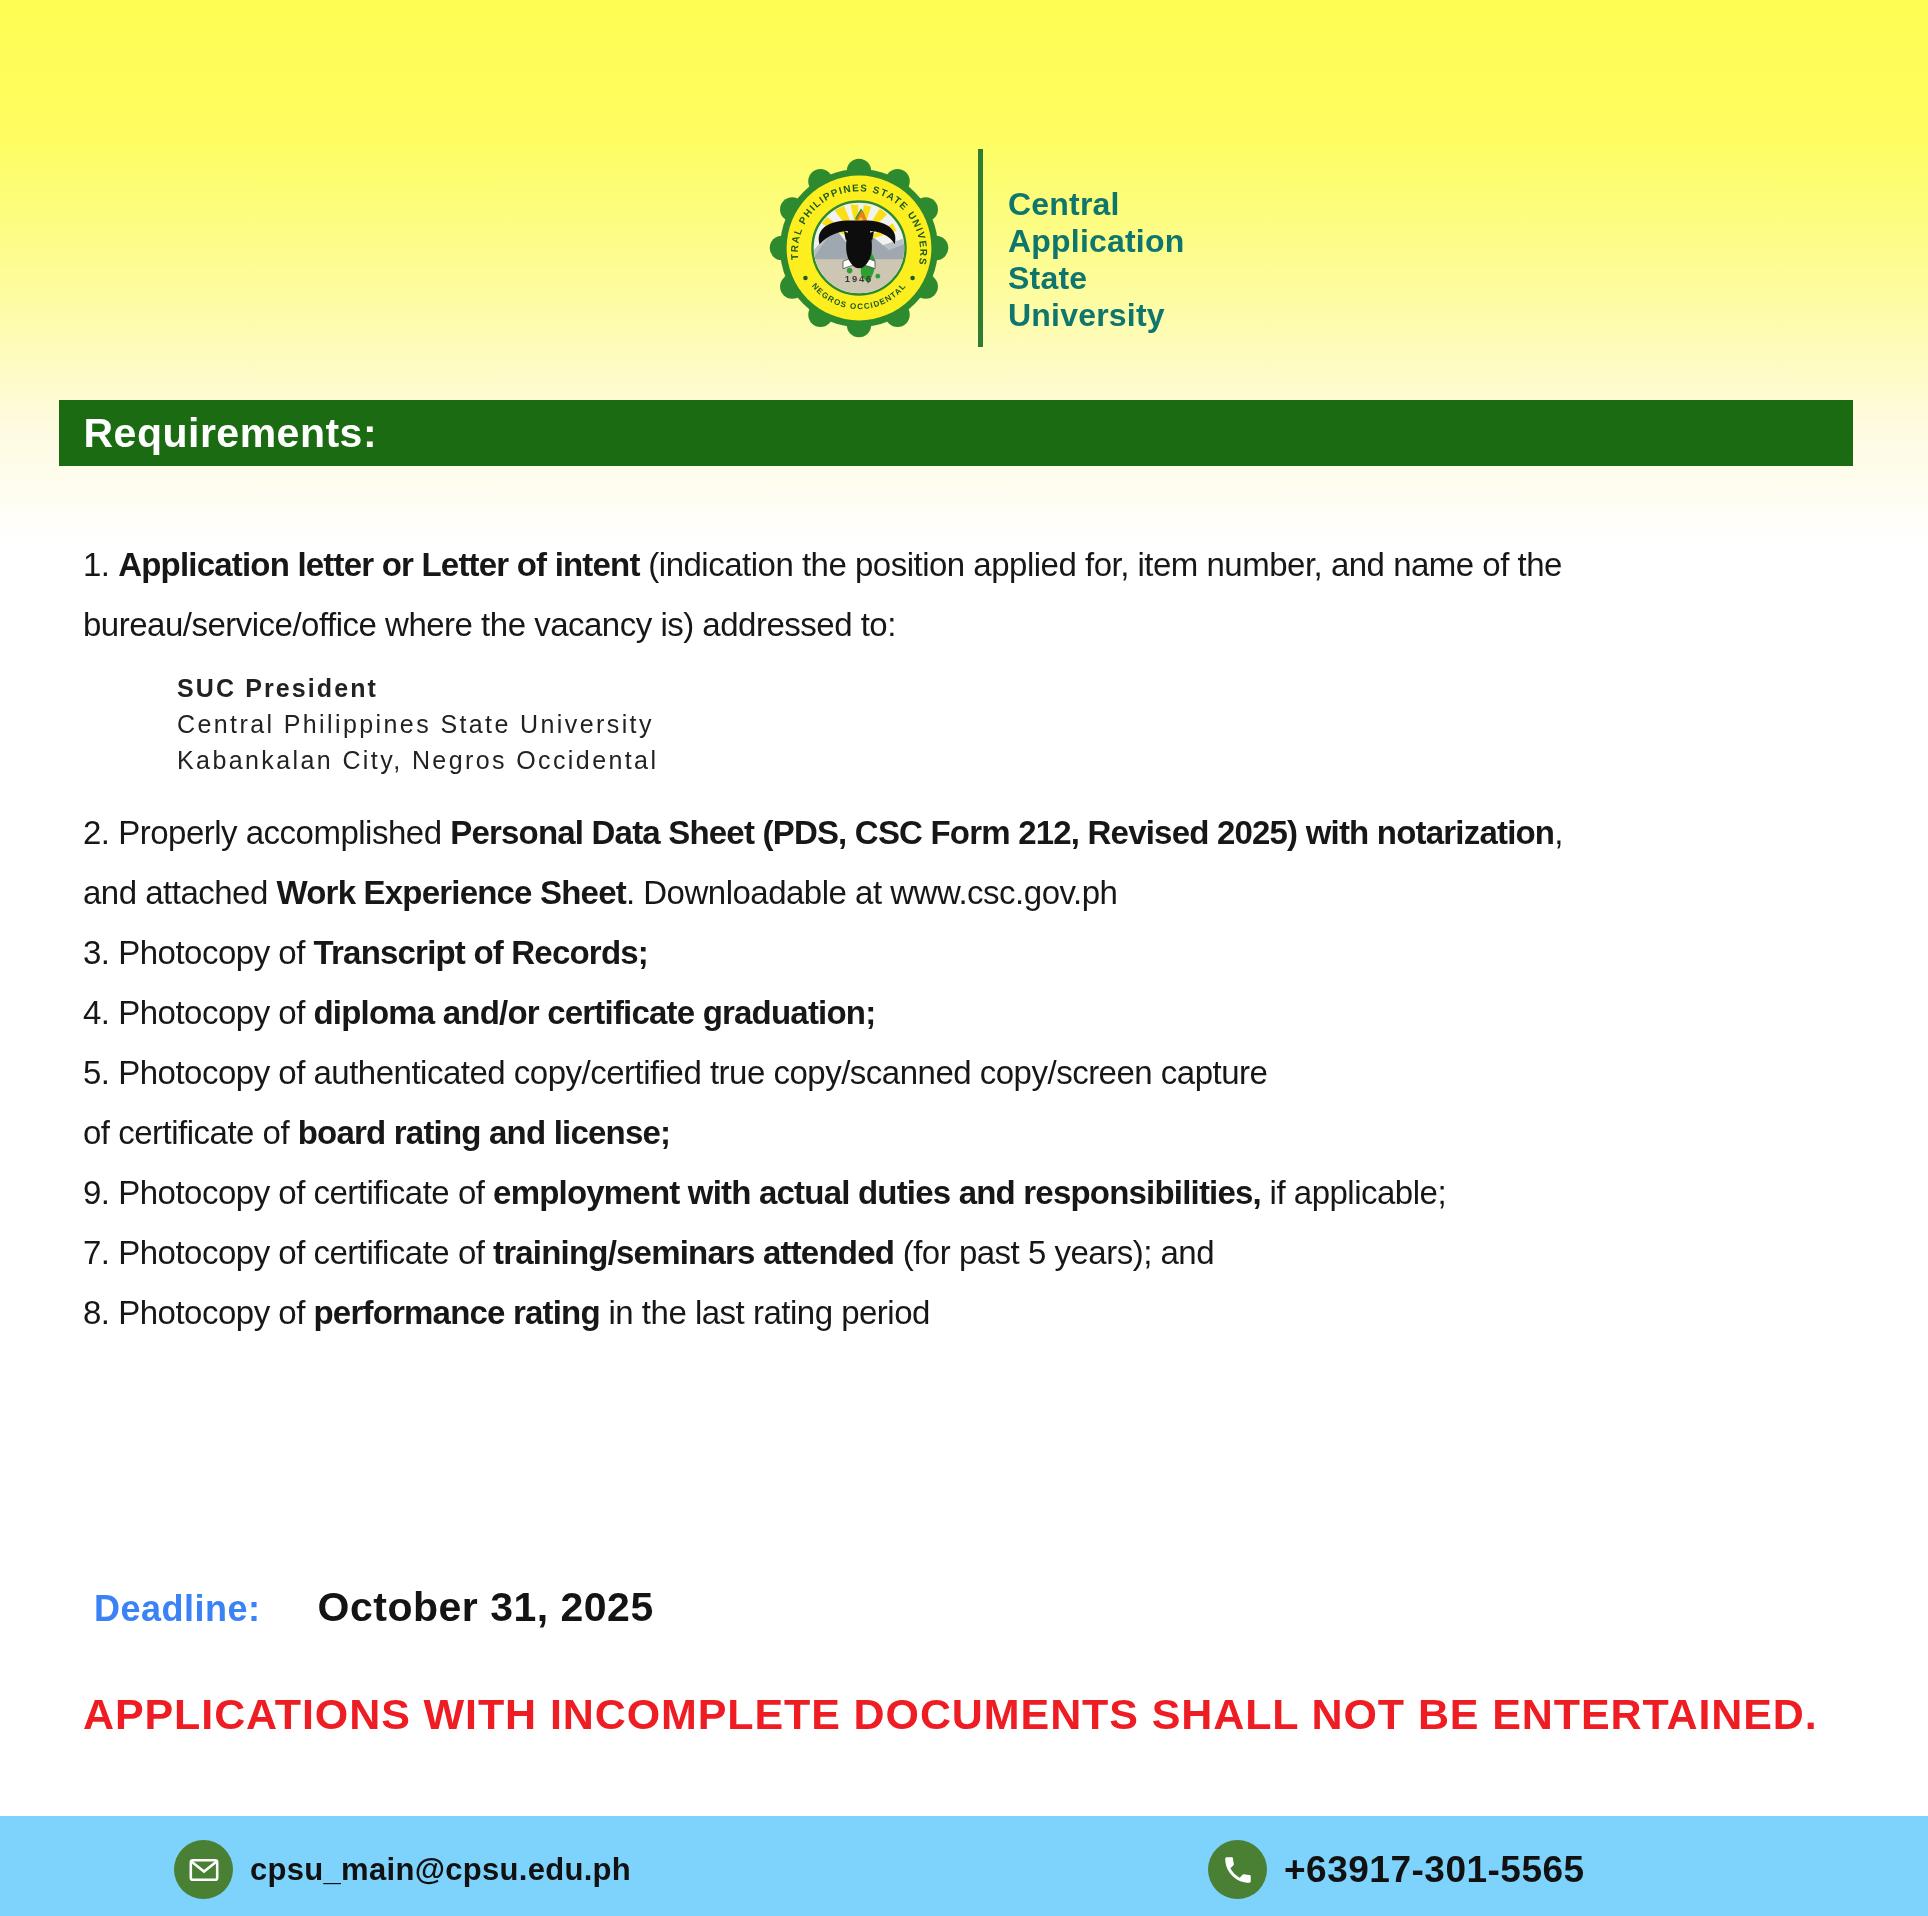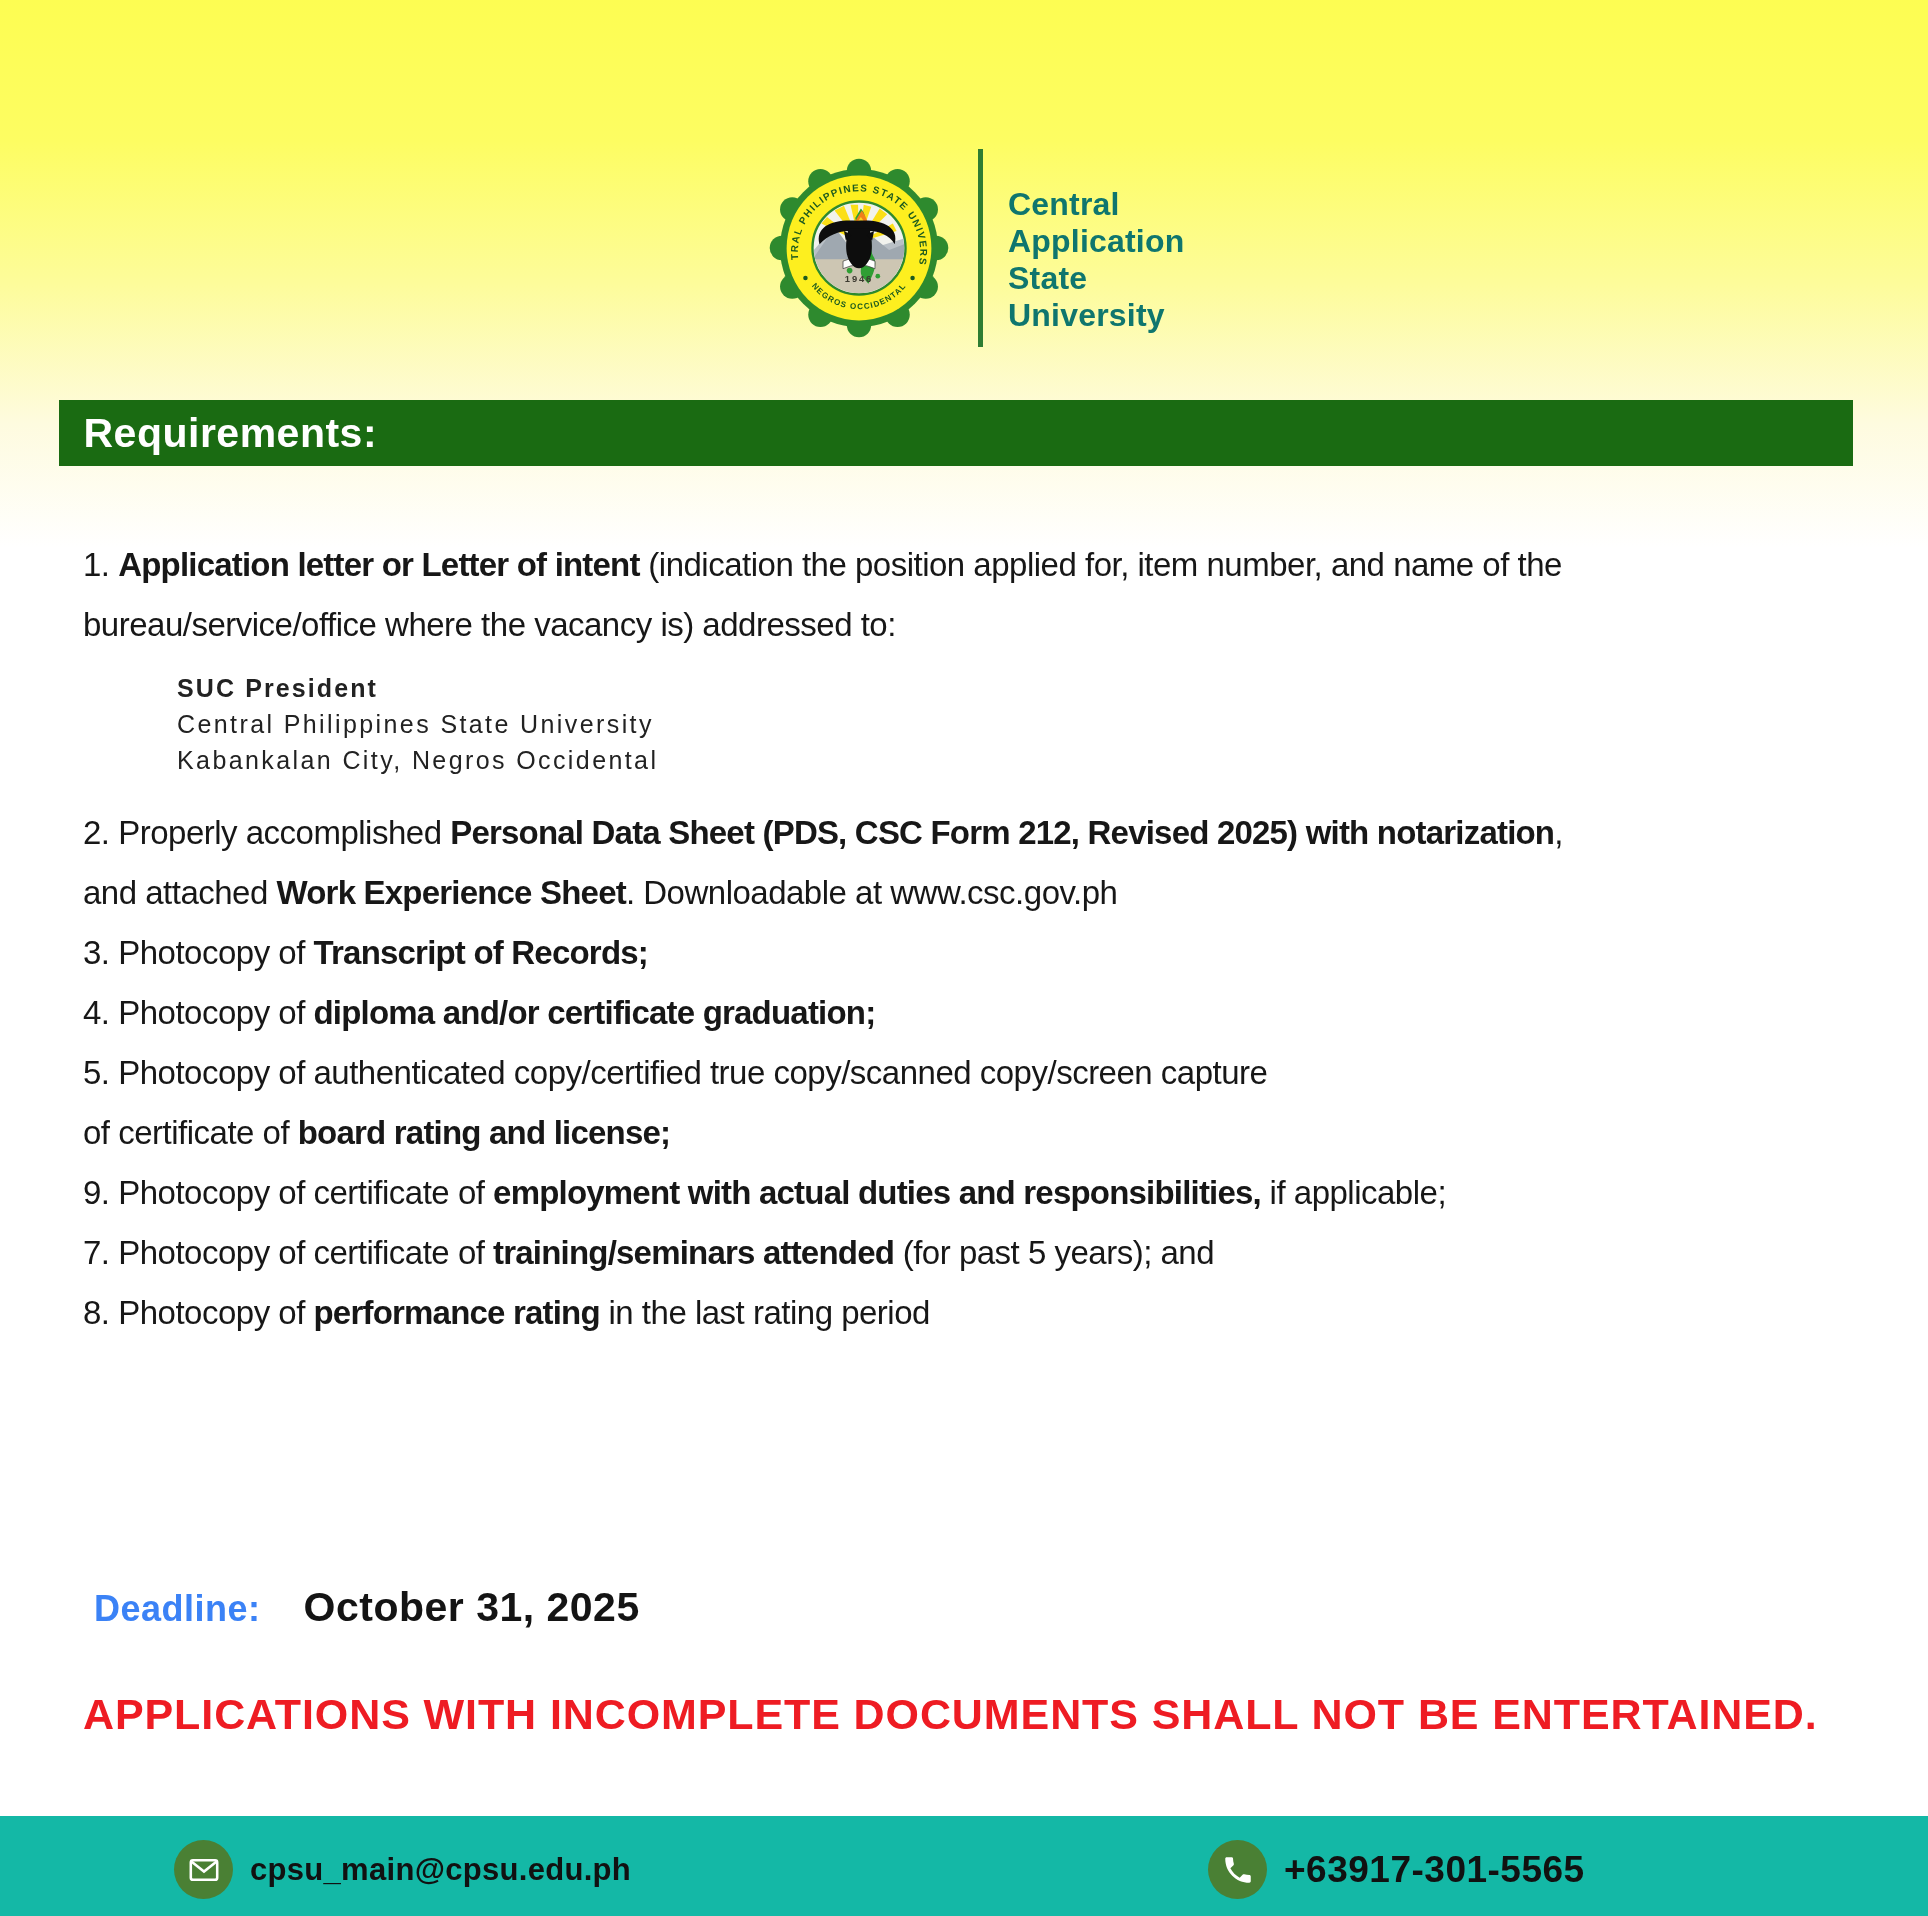--- a/index.html
+++ b/index.html
@@ -27,27 +27,27 @@
   .content p span.b { font-weight:700; letter-spacing:-0.8px; }
 
   .addressee { margin:15px 0 24.5px 94px; }
   .addressee .name { color:#4e8c2b; font-weight:bold; font-size:36px; letter-spacing:2.4px; margin-bottom:22.6px; }
   .addressee .line { font-size:25px; letter-spacing:2.4px; line-height:36px; color:#222; }
   .addressee .line.bold { font-weight:bold; letter-spacing:2.1px; }
 
   
   .deadline-row { position:absolute; left:94px; top:1584px; display:flex; align-items:baseline; }
   .deadline-row .dl-label { color:#3b82f6; font-weight:bold; font-size:36px; letter-spacing:0.5px; }
-  .deadline-row .dl-date  { color:#141414; font-weight:bold; font-size:41px; margin-left:43px; letter-spacing:0.5px; }
+  .deadline-row .dl-date  { color:#141414; font-weight:bold; font-size:41px; margin-left:57px; letter-spacing:0.5px; }
 
   .warning { position:absolute; left:83px; top:1690px; width:1798px; color:#ee1c23;
     font-weight:bold; font-size:43px; letter-spacing:0.9px; white-space:nowrap; }
 
   
-  .footer { position:absolute; left:0; bottom:0; width:1928px; height:100px; background:#14b8a6; }
+  .footer { position:absolute; left:0; bottom:0; width:1928px; height:100px; background:#7dd3fc; }
   .contact { position:absolute; display:flex; align-items:center; gap:17px; top:50%; transform:translateY(-44%); }
   .contact.email { left:174px; }
   .contact.phone { left:1208px; }
   .icon-circle { width:59px; height:59px; border-radius:50%; background:#4a8034; display:flex; align-items:center; justify-content:center; flex:0 0 auto; }
   .contact.email .txt { font-size:31px; font-weight:600; color:#111; letter-spacing:0.3px; }
   .contact.phone .txt { font-size:37px; font-weight:700; color:#111; letter-spacing:0.5px; }
 </style>
 </head>
 <body>
 

